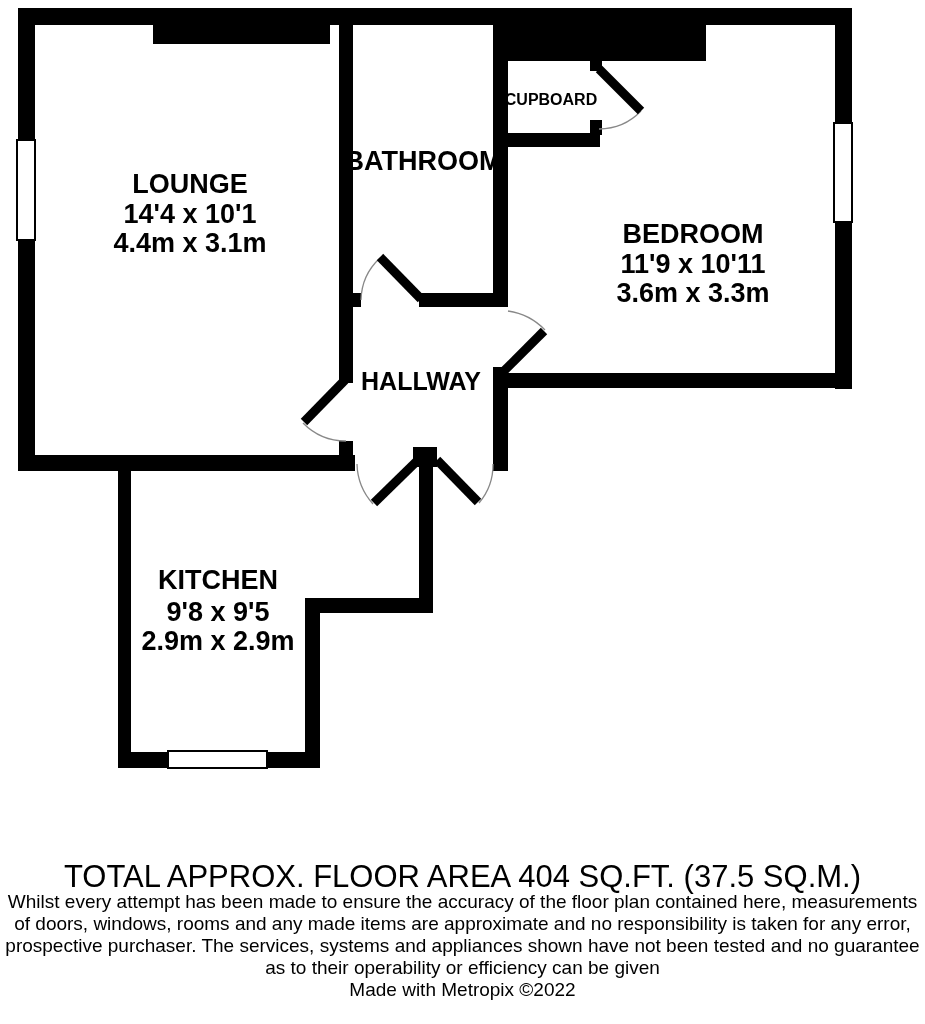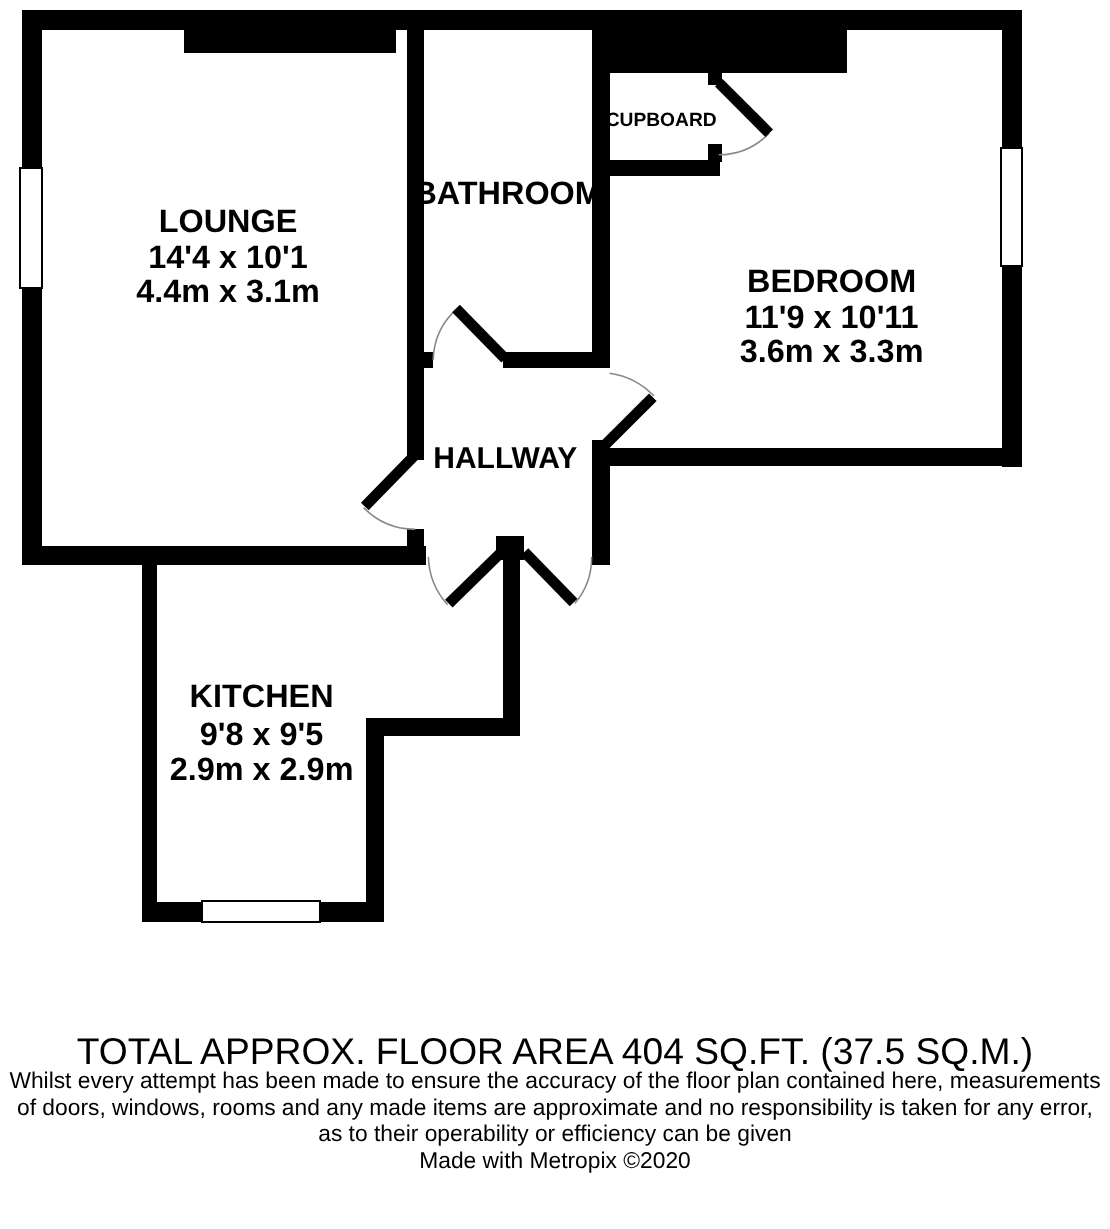--- a/index.html
+++ b/index.html
@@ -119,15 +119,16 @@
       <text class="room" x="218" y="621">9'8 x 9'5</text>
       <text class="room" x="218" y="650">2.9m x 2.9m</text>
     </g>
   </g>
 </svg>
 
 <div id="footer">
   <div class="total">TOTAL APPROX. FLOOR AREA 404 SQ.FT. (37.5 SQ.M.)</div>
   <div class="disc">Whilst every attempt has been made to ensure the accuracy of the floor plan contained here, measurements</div>
   <div class="disc">of doors, windows, rooms and any made items are approximate and no responsibility is taken for any error,</div>
+  <div class="disc">prospective purchaser. The services, systems and appliances shown have not been tested and no guarantee</div>
   <div class="disc">as to their operability or efficiency can be given</div>
-  <div class="disc">Made with Metropix ©2020</div>
+  <div class="disc">Made with Metropix ©2022</div>
 </div>
 
 </body></html>

